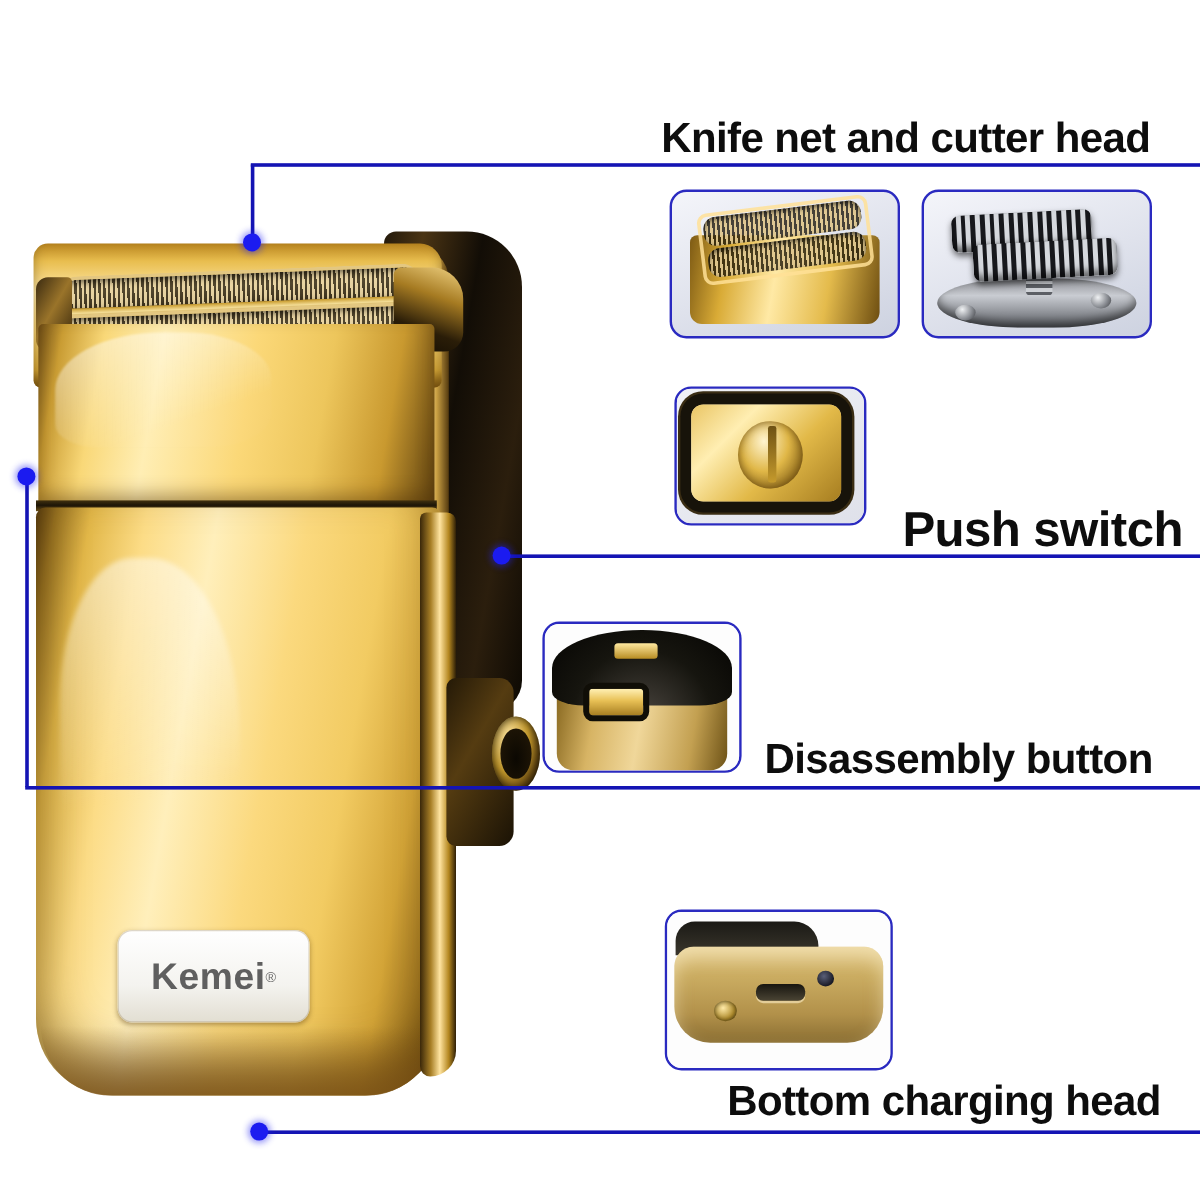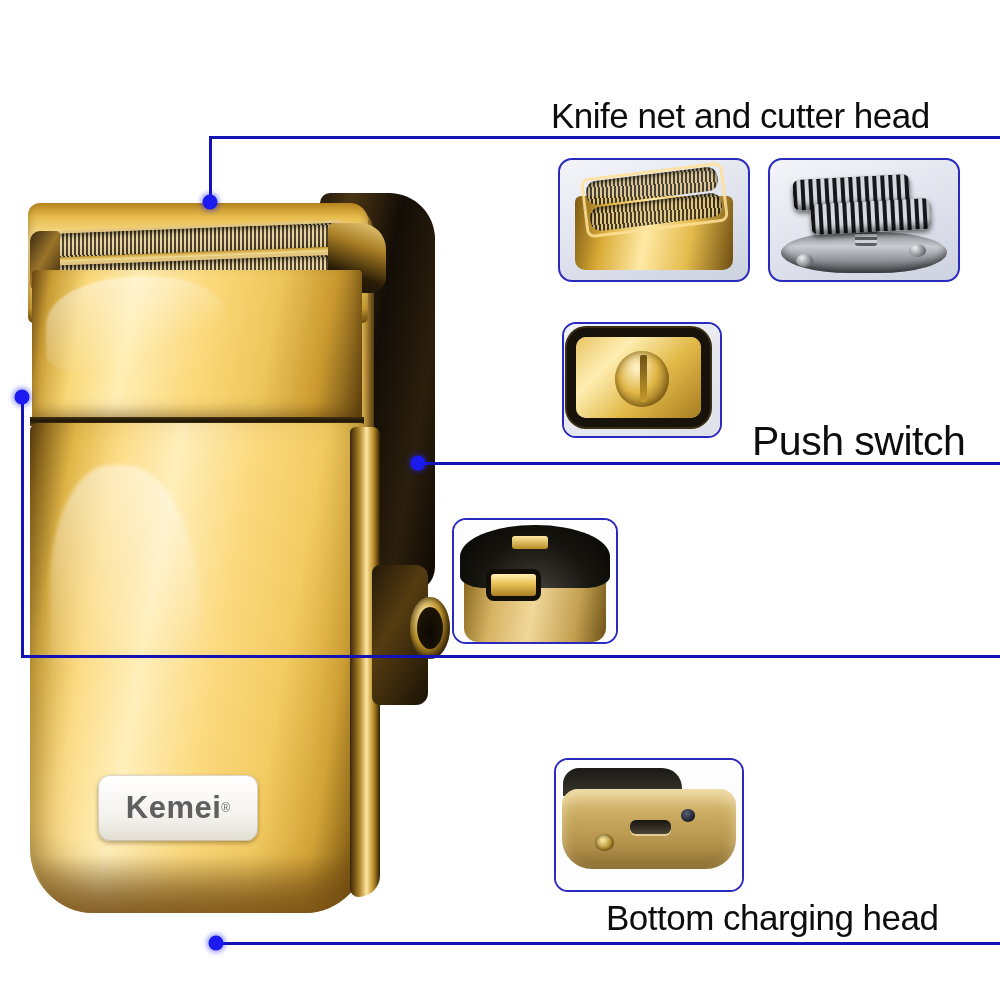--- a/index.html
+++ b/index.html
@@ -34,21 +34,21 @@
     height: 15px;
     border-radius: 50%;
     background: #1b1bf0;
     box-shadow: 0 0 5px 2px rgba(30,30,240,0.45);
     transform: translate(-50%, -50%);
   }
 
   
   .label {
     position: absolute;
-    font-weight: normal;
+    font-weight: bold;
     color: #0d0d0d;
     white-space: nowrap;
     letter-spacing: -0.5px;
   }
 
   
   .thumb {
     position: absolute;
     border: 2px solid #2a2ac0;
     border-radius: 14px;
@@ -176,21 +176,21 @@
     box-shadow: inset 0 0 8px rgba(0,0,0,0.8);
   }
   .power-ring::after {
     content: ""; position: absolute; left: 7px; top: 10px; right: 7px; bottom: 10px;
     border-radius: 50%;
     background: radial-gradient(ellipse at 50% 60%, #0b0802, #241907);
   }
 
   
   .badge {
-    position: absolute; left: 78px; top: 610px; width: 160px; height: 66px;
+    position: absolute; left: 78px; top: 610px; width: 160px; height: 77px;
     background: linear-gradient(180deg,#ffffff 0%,#f4f3ef 60%,#e2ded2 100%);
     border-radius: 12px;
     box-shadow: 0 2px 4px rgba(90,60,10,0.45), inset 0 0 0 1px rgba(160,140,100,0.35);
     display: flex; align-items: center; justify-content: center;
   }
   .badge-text {
     font-size: 31px; font-weight: bold; color: #5f5f5f;
     letter-spacing: 0.5px; position: relative;
   }
   .badge-reg { font-size: 12px; vertical-align: super; color: #6b6b6b; }
@@ -388,20 +388,21 @@
       <div class="sw-plate"></div>
       <div class="sw-knob"></div>
       <div class="sw-bar"></div>
     </div>
   </div>
 
   <div class="line-v" style="left:21px; top:397px; height:259px;"></div>
   <div class="line-h" style="left:21px; top:655px; width:979px;"></div>
   <div class="dot" style="left:22px; top:397px;"></div>
 
+  <div class="label" style="left:637px; top:613px; font-size:35px;">Disassembly button</div>
 
   <div class="thumb" style="left:452px; top:518px; width:166px; height:126px;">
     <div class="inner disasm-art">
       <div class="da-body"></div>
       <div class="da-top"></div>
       <div class="da-gold-tab"></div>
       <div class="da-btn"></div>
     </div>
   </div>
 

